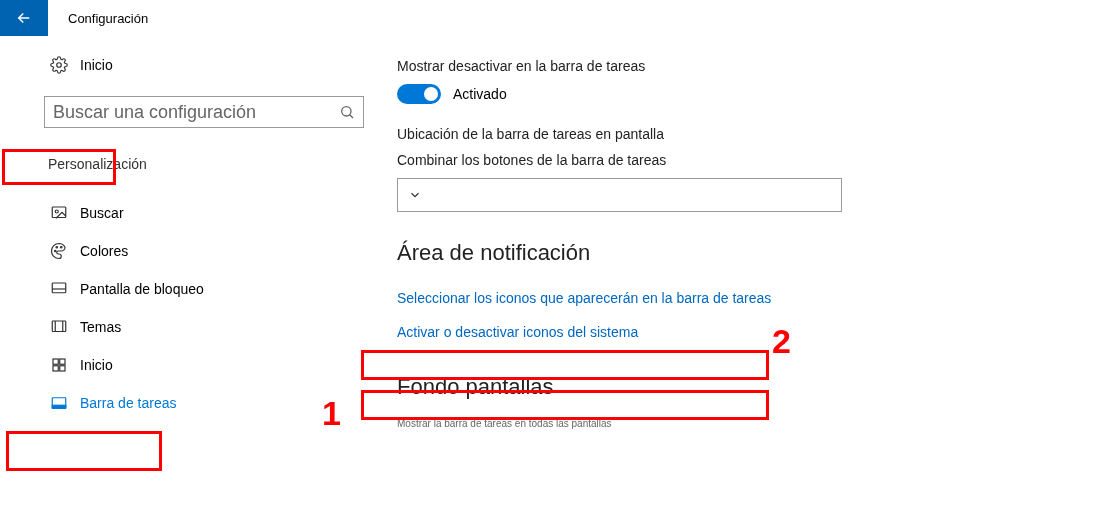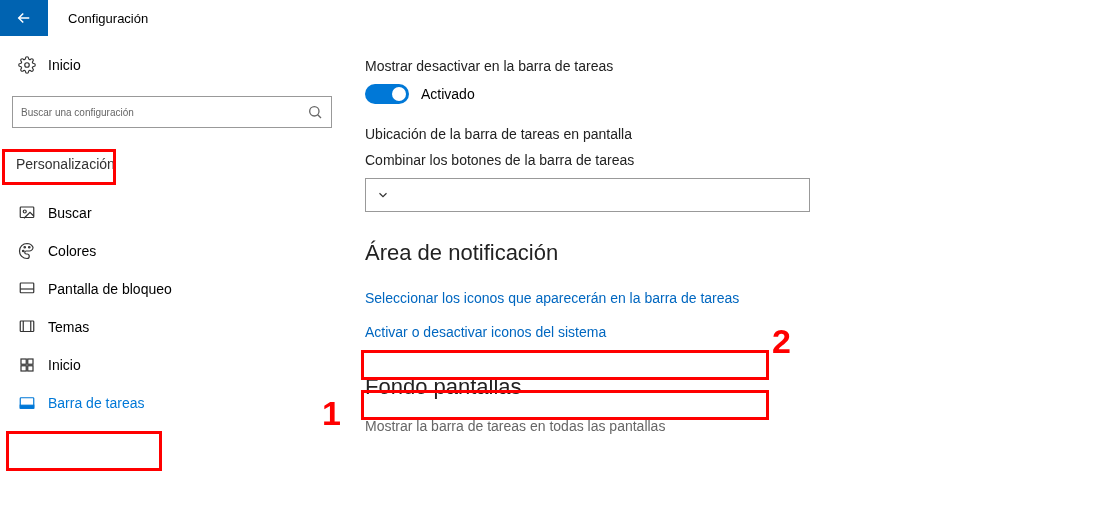--- a/index.html
+++ b/index.html
@@ -28,20 +28,21 @@
     color: #fff;
     cursor: pointer;
   }
   .header-title {
     padding-left: 20px;
     font-size: 13px;
   }
   .layout {
     display: flex;
     padding-top: 12px;
+    padding-left: 32px;
   }
   .sidebar {
     width: 345px;
     padding-left: 12px;
   }
   .home-item {
     display: flex;
     align-items: center;
     padding: 8px 0 8px 6px;
     cursor: pointer;
@@ -54,21 +55,21 @@
     margin-top: 14px;
     display: flex;
     align-items: center;
     padding: 0 8px;
     color: #555;
   }
   .search-box input {
     border: none;
     outline: none;
     flex: 1;
-    font-size: 10px;
+    font-size: 18px;
     color: #15803d;
   }
   .search-box input::placeholder { color: #666; }
   .category {
     margin-top: 22px;
     padding: 6px 4px;
     font-size: 14px;
     color: #333;
   }
   .nav-list { margin-top: 16px; }
@@ -125,21 +126,21 @@
     margin-bottom: 18px;
     color:#222;
   }
   .link {
     color: #0067c0;
     cursor: pointer;
     font-size: 14px;
     padding: 6px 0;
     display: block;
   }
-  .subtext { color:#666; font-size:14px; margin-top:8px; }
+  .subtext { color:#666; font-size:10px; margin-top:8px; }
 
   
   .hl-red { position:absolute; border:3px solid #ff0000; pointer-events:none; }
   .hl1 { left:2px; top:149px; width:114px; height:36px; }
   .hl2 { left:6px; top:431px; width:156px; height:40px; }
   .hl3 { left:361px; top:350px; width:408px; height:30px; }
   .hl4 { left:361px; top:390px; width:408px; height:30px; }
   .num { position:absolute; color:#ff0000; font-weight:800; font-size:34px; font-family:Arial,sans-serif; pointer-events:none; }
   .num1 { left:322px; top:394px; }
   .num2 { left:772px; top:322px; }

